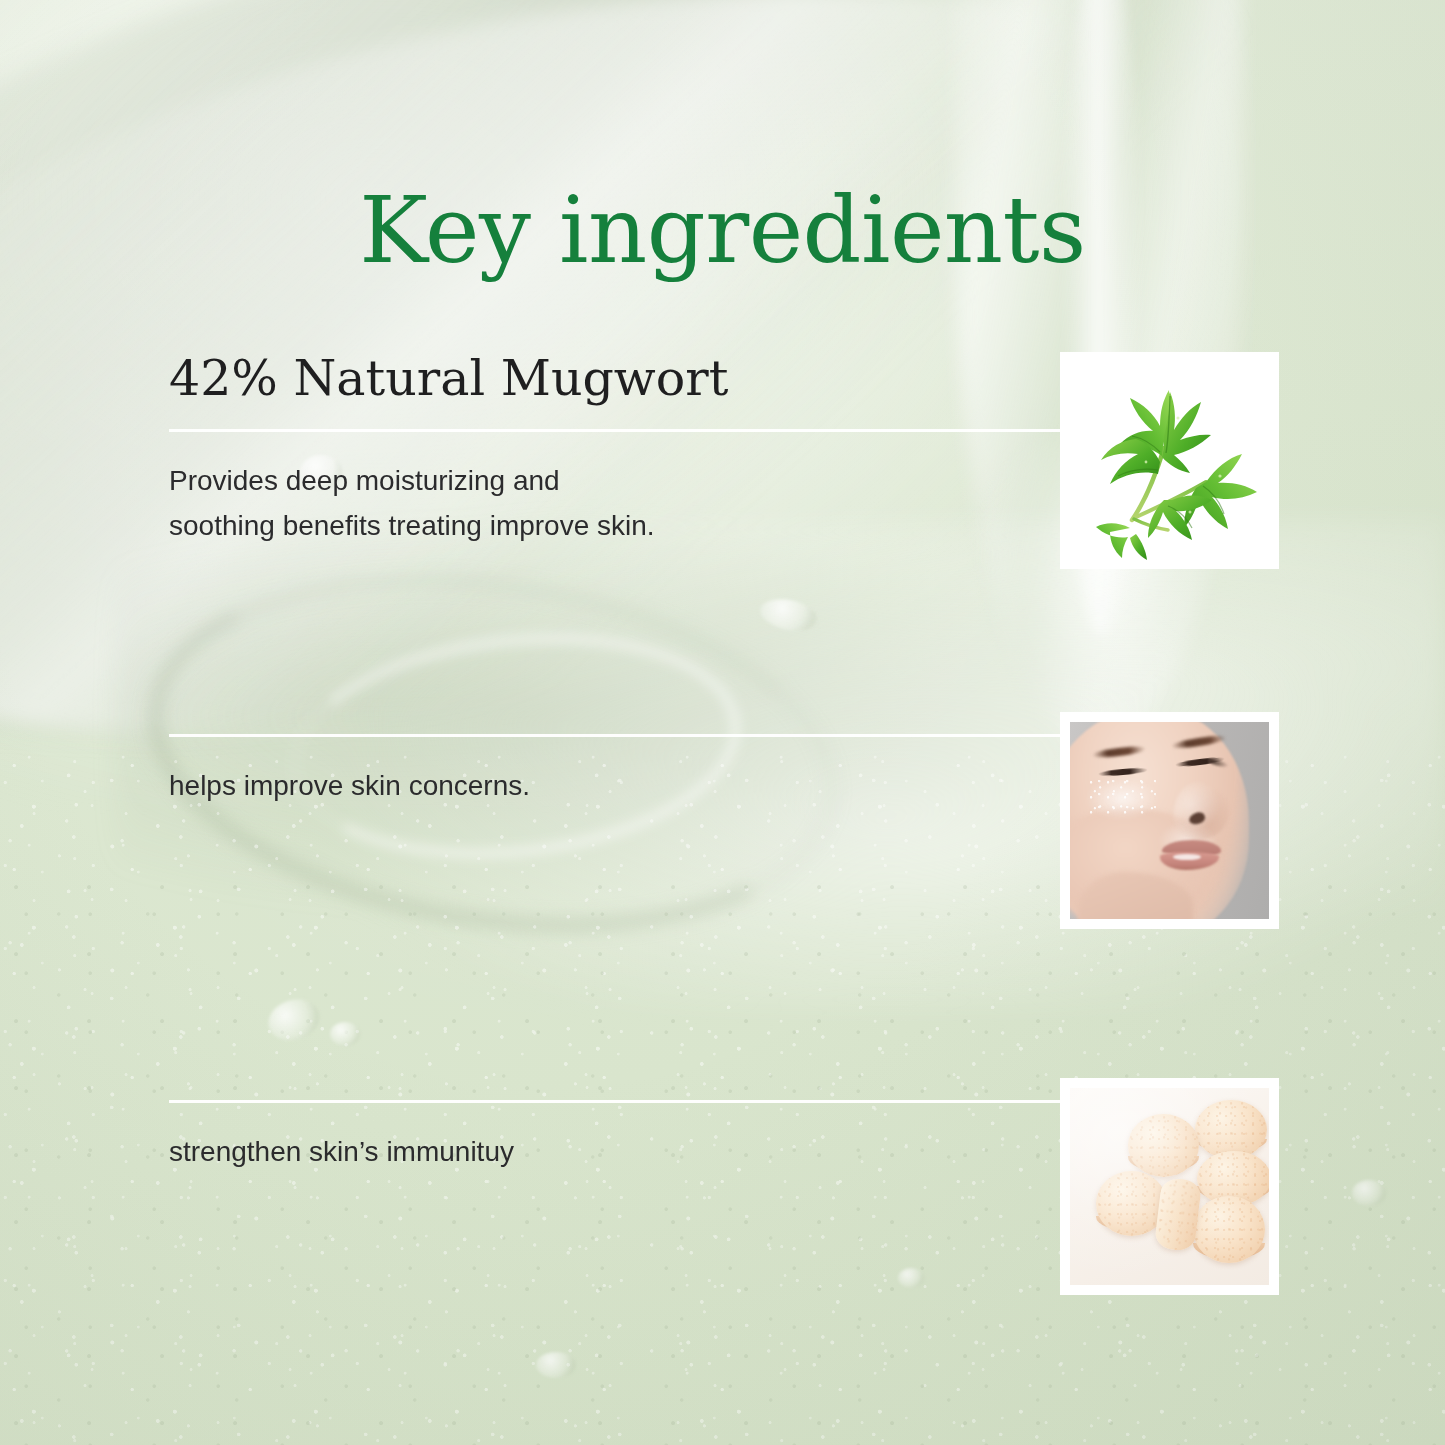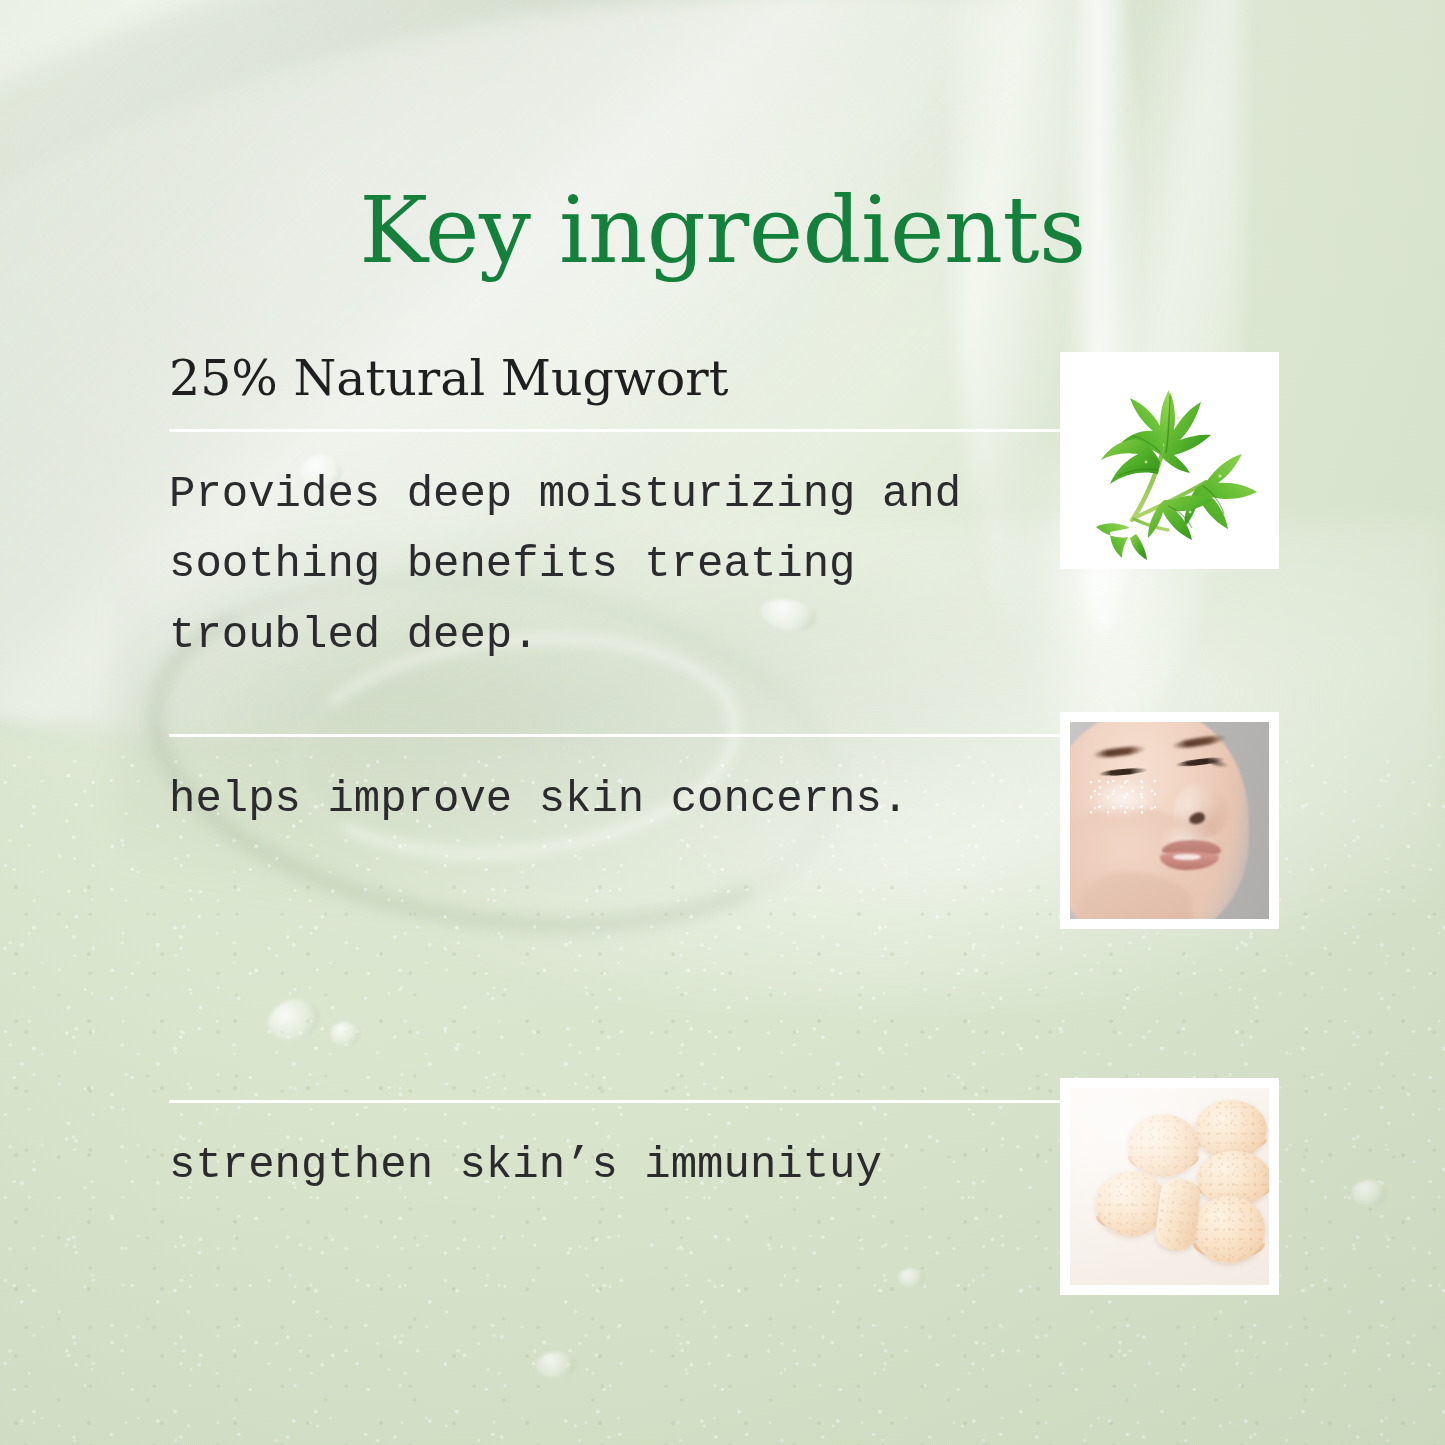--- a/index.html
+++ b/index.html
@@ -278,22 +278,22 @@
   .ing-rule {
     margin-top: 22px;
     width: 892px;
     height: 3px;
     background: #ffffff;
     opacity: 0.96;
   }
 
   .ing-desc {
     margin-top: 27px;
-    font-family: Liberation Mono, monospace;
-    font-size: 44px;
+    font-family: Liberation Sans, sans-serif;
+    font-size: 28px;
     line-height: 1.60;
     font-weight: 400;
     color: #2b2b2d;
   }
   .ing-desc span { display: block; }
 
   
   .photo-card {
     position: absolute;
     left: 891px;
@@ -547,25 +547,25 @@
   <div class="drop d6"></div>
   <div class="drop d7"></div>
   <div class="bg-vignette"></div>
 
   <div class="content">
 
     <h1 class="page-title">Key ingredients</h1>
 
     <section class="ingredient ing-1">
       <div class="ing-text">
-        <h2 class="ing-name">25% Natural Mugwort</h2>
+        <h2 class="ing-name">42% Natural Mugwort</h2>
         <div class="ing-rule"></div>
         <div class="ing-desc">
           <span>Provides deep moisturizing and</span>
-          <span>soothing benefits treating troubled deep.</span>
+          <span>soothing benefits treating improve skin.</span>
         </div>
       </div>
 
       <div class="photo-card mugwort-bg">
         <div class="photo-inner">
           <svg viewBox="0 0 219 217" width="219" height="217">
             <defs>
               <linearGradient id="lf1" x1="0" y1="0" x2="1" y2="1">
                 <stop offset="0%" stop-color="#8fd14a"></stop>
                 <stop offset="55%" stop-color="#4fae28"></stop>

